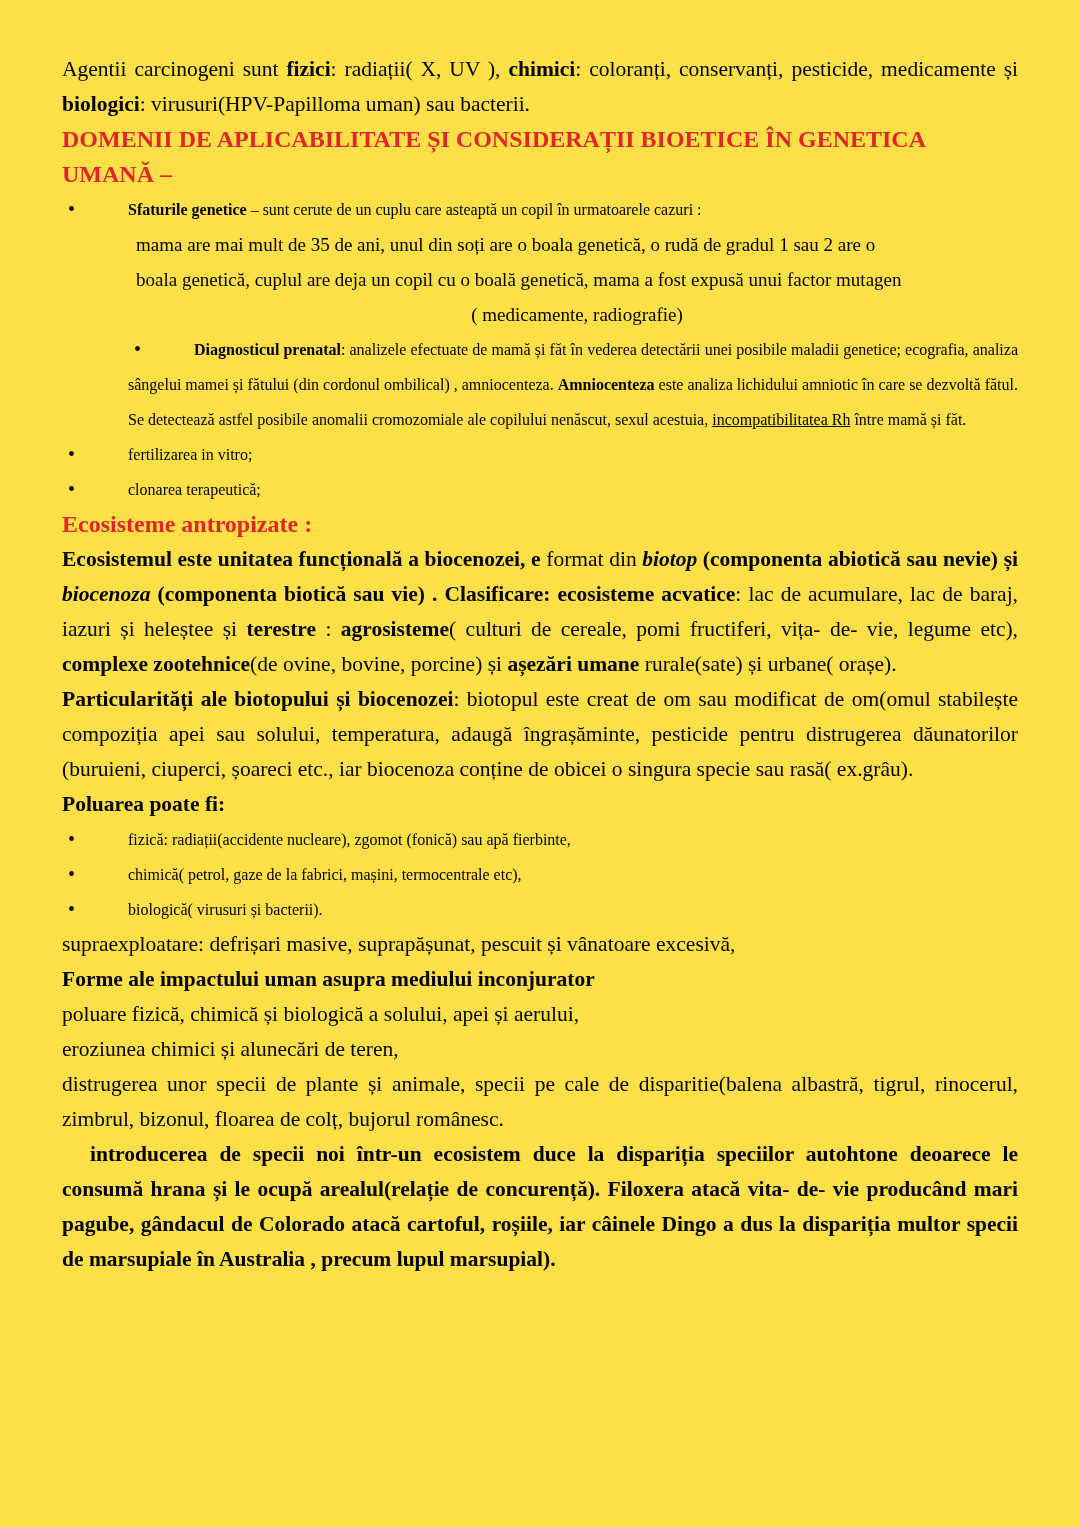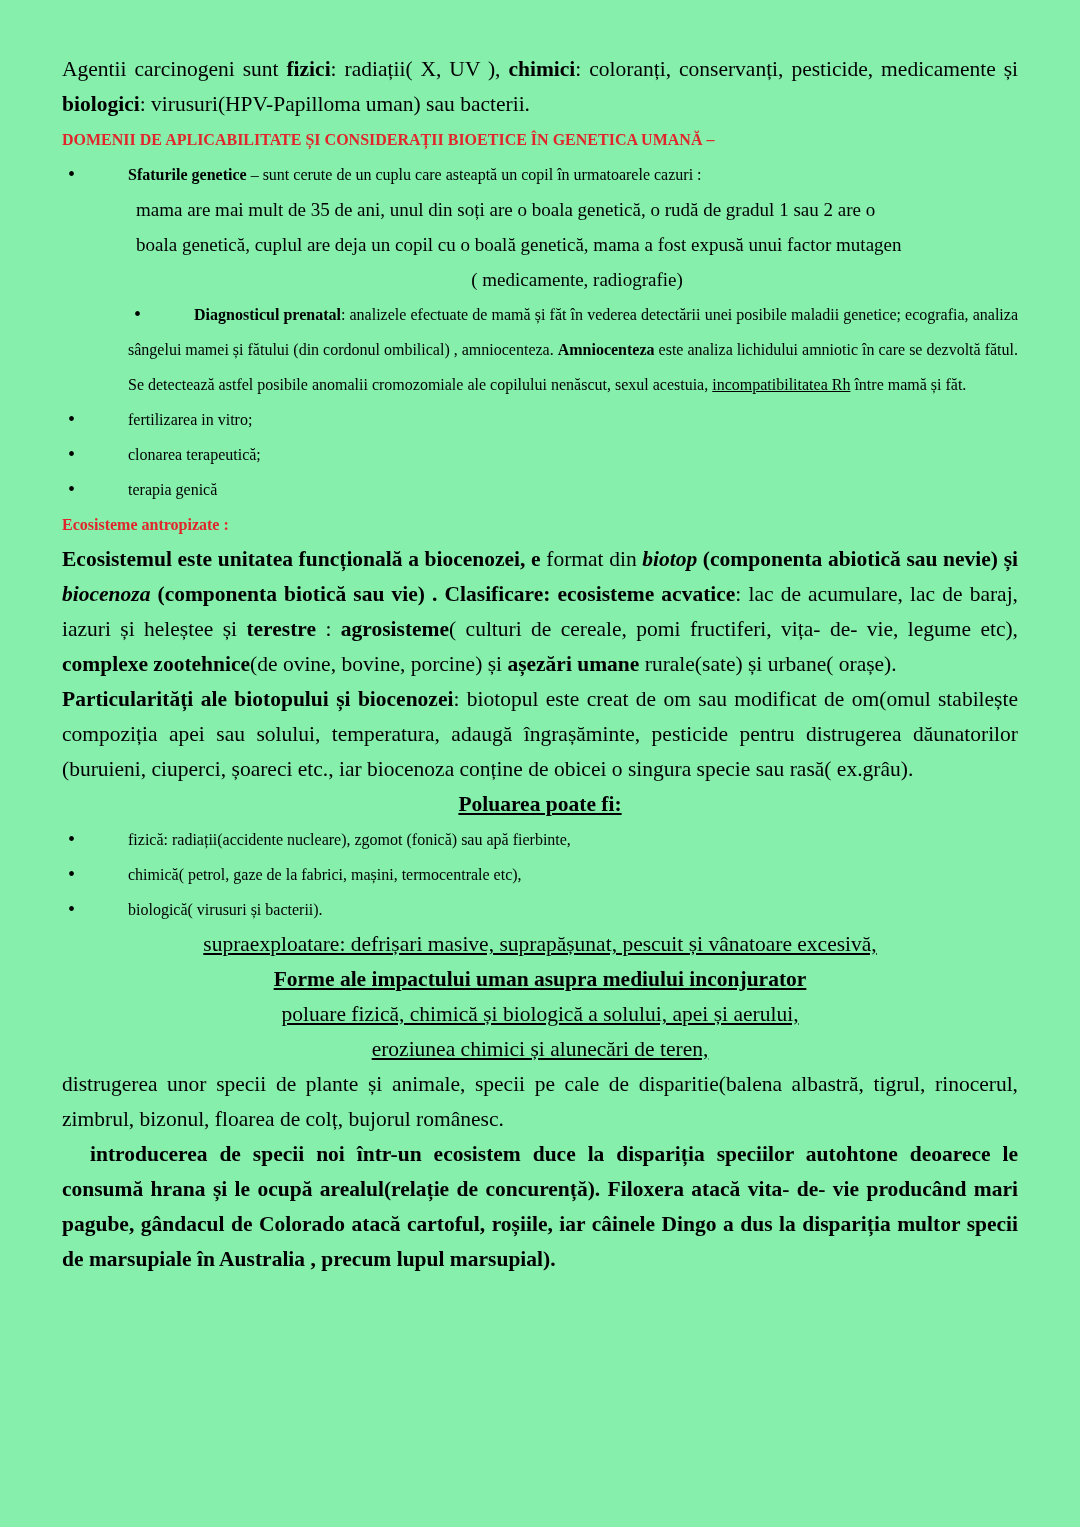--- a/index.html
+++ b/index.html
@@ -9,43 +9,43 @@
     background: #ffffff;
   }
   body {
     font-family: "Liberation Serif", "DejaVu Serif", serif;
     color: #000000;
   }
   .page {
     position: relative;
     width: 1080px;
     height: 1527px;
-    background: #86efac;
+    background: #fde047;
     box-sizing: border-box;
     padding: 52px 62px 0 62px;
     overflow: hidden;
   }
   .doc-body {
     width: 956px;
   }
 
   
   p.para {
     margin: 0;
     font-size: 21.5px;
     line-height: 35px;
     text-align: justify;
     text-justify: inter-word;
   }
-  p.para.left { text-align: center; text-decoration: underline; }
+  p.para.left { text-align: left; }
 
   
   .heading-red {
     margin: 0;
-    font-size: 16px;
+    font-size: 24px;
     line-height: 35px;
     font-weight: bold;
     color: #e0262b;
     text-align: left;
   }
 
   
   .bold-block {
     font-weight: bold;
   }
@@ -117,21 +117,20 @@
     <p class="sub-line">boala genetică, cuplul are deja un copil cu o boală genetică, mama a fost expusă unui factor mutagen</p>
     <p class="sub-line last">( medicamente, radiografie)</p>
 
     <ul class="bullets">
       <li class="hang"><b>Diagnosticul prenatal</b><span>: analizele efectuate de mamă și făt în vederea detectării unei posibile maladii genetice; ecografia, analiza sângelui mamei și fătului (din cordonul ombilical) , amniocenteza. </span><b>Amniocenteza</b><span> este analiza lichidului amniotic în care se dezvoltă fătul. Se detectează astfel posibile anomalii cromozomiale ale copilului nenăscut, sexul acestuia, </span><span class="u">incompatibilitatea Rh</span><span> între mamă și făt.</span></li>
     </ul>
 
     <ul class="bullets">
       <li class="left">fertilizarea in vitro;</li>
       <li class="left">clonarea terapeutică;</li>
-      <li class="left">terapia genică</li>
     </ul>
 
     <p class="heading-red">Ecosisteme antropizate :</p>
 
     <p class="para"><b>Ecosistemul este unitatea funcțională a biocenozei, e</b><span> format din </span><span class="bi">biotop</span><b> (componenta abiotică sau nevie) și </b><span class="bi">biocenoza</span><b> (componenta biotică sau vie) . Clasificare: ecosisteme acvatice</b><span>: lac de acumulare, lac de baraj, iazuri și heleștee și </span><b>terestre</b><span> : </span><b>agrosisteme</b><span>( culturi de cereale, pomi fructiferi, vița- de- vie, legume etc), </span><b>complexe zootehnice</b><span>(de ovine, bovine, porcine) și </span><b>așezări umane</b><span> rurale(sate) și urbane( orașe).</span></p>
 
     <p class="para"><b>Particularități ale biotopului și biocenozei</b><span>: biotopul este creat de om sau modificat de om(omul stabilește compoziția apei sau solului, temperatura, adaugă îngrașăminte, pesticide pentru distrugerea dăunatorilor (buruieni, ciuperci, șoareci etc., iar biocenoza conține de obicei o singura specie sau rasă( ex.grâu).</span></p>
 
     <p class="para left bold-block">Poluarea poate fi:</p>
 

